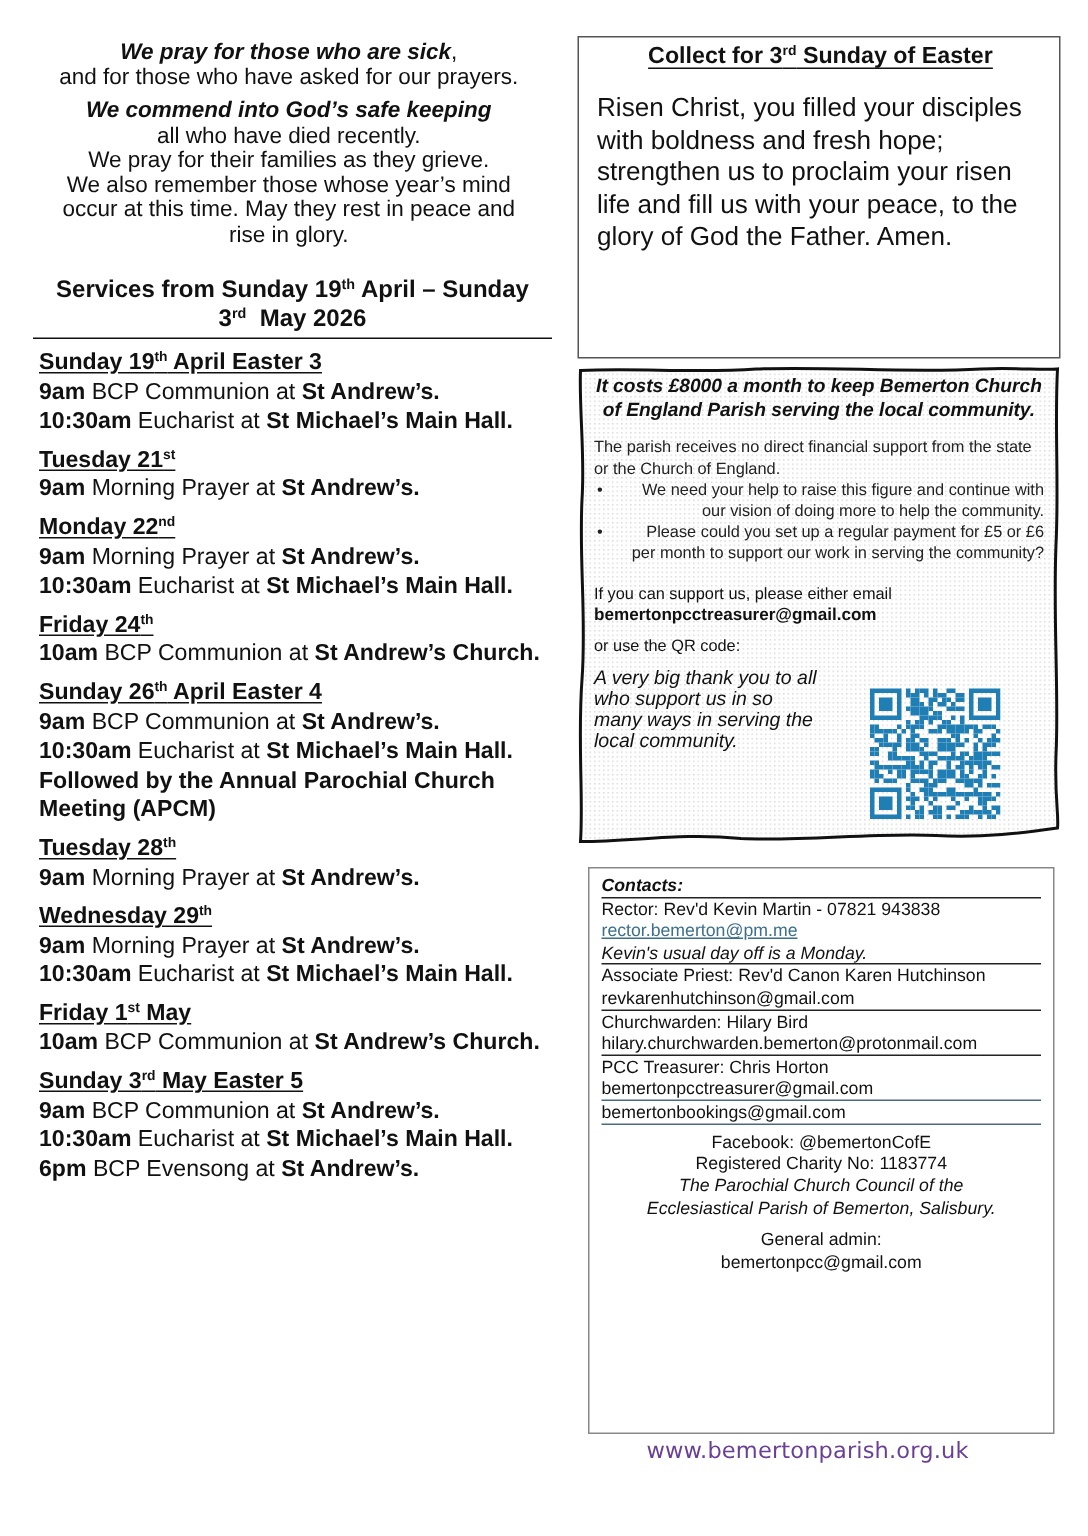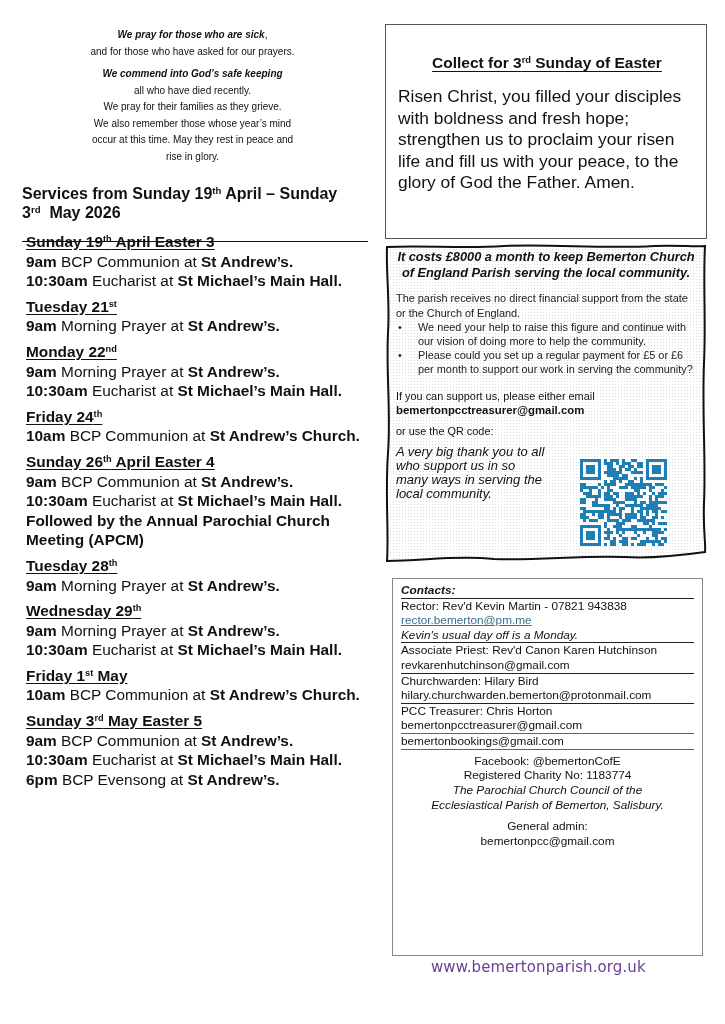--- a/index.html
+++ b/index.html
@@ -2,49 +2,49 @@
 <html><head>
 <meta charset="utf-8">
 <style>
   html, body { margin:0; padding:0; background:#ffffff; }
   body { width:725px; height:1024px; position:relative; overflow:hidden;
          font-family:"Liberation Sans", sans-serif; color:#111; }
   sup { font-size:0.6em; line-height:0; vertical-align:0.55em; }
 
   
   .prayers { position:absolute; left:20px; top:27px; width:345px; text-align:center;
-             font-size:10px; line-height:16.5px; }
+             font-size:15px; line-height:16.5px; }
   .prayers p { margin:0; }
   .prayers .gap { margin-top:6px; }
   .prayers b i, .prayers i b { font-weight:bold; font-style:italic; }
 
-  .services-title { position:absolute; left:22px; top:184px; width:346px; text-align:left;
+  .services-title { position:absolute; left:22px; top:184px; width:346px; text-align:center;
                     font-weight:bold; font-size:16px; line-height:19px;
-                    border-bottom:1.5px solid #111; padding-bottom:19px; }
+                    border-bottom:1.5px solid #111; padding-bottom:3px; }
 
   .schedule { position:absolute; left:26px; top:232px; width:345px; font-size:15.4px; line-height:19.6px; }
   .day { margin-bottom:6px; }
   .day-head { font-weight:bold; text-decoration:underline; text-underline-offset:2px; display:block; }
   .svc { display:block; }
   .svc b { font-weight:bold; }
 
   
   .collect { position:absolute; left:385px; top:24px; width:322px; height:215px;
-             border:1.5px solid #555; box-sizing:border-box; padding:29px 10px 0 12px; }
+             border:1.5px solid #555; box-sizing:border-box; padding:4px 10px 0 12px; }
   .collect-title { text-align:center; font-weight:bold; font-size:15.5px; text-decoration:underline;
                    text-underline-offset:3px; margin:0 0 14px 0; }
   .collect-text { font-size:17.4px; line-height:21.5px; margin:0; }
 
   
   .appeal { position:absolute; left:384px; top:243px; width:324px; height:322px; }
   .appeal svg.frame { position:absolute; left:0; top:0; }
   .appeal-inner { position:absolute; left:12px; top:6px; width:300px; }
   .appeal-head { text-align:center; font-weight:bold; font-style:italic; font-size:12.8px; line-height:16px; margin:0 0 10px 0; }
   .appeal-body { font-size:10.9px; line-height:14.5px; color:#222; margin:0; }
-  .appeal ul { margin:0; padding:0; list-style:none; }
+  .appeal ul { margin:0; padding:0; list-style:none;text-align:right; }
   .appeal li { position:relative; padding-left:22px; font-size:10.9px; line-height:14px; color:#222; }
   .appeal li::before { content:"•"; position:absolute; left:2px; top:0; }
   .appeal .email-line { margin-top:14px; font-size:10.9px; line-height:13.5px; }
   .appeal .email { font-weight:bold; font-size:11.4px; }
   .appeal .or-qr { margin-top:8px; font-size:10.9px; }
   .appeal .thanks { margin-top:8px; font-style:italic; font-size:13px; line-height:14px; width:150px; }
   .qr { position:absolute; left:196px; top:212px; width:87px; height:95px; }
 
   
   .contacts { position:absolute; left:392px; top:578px; width:311px; height:378px;

